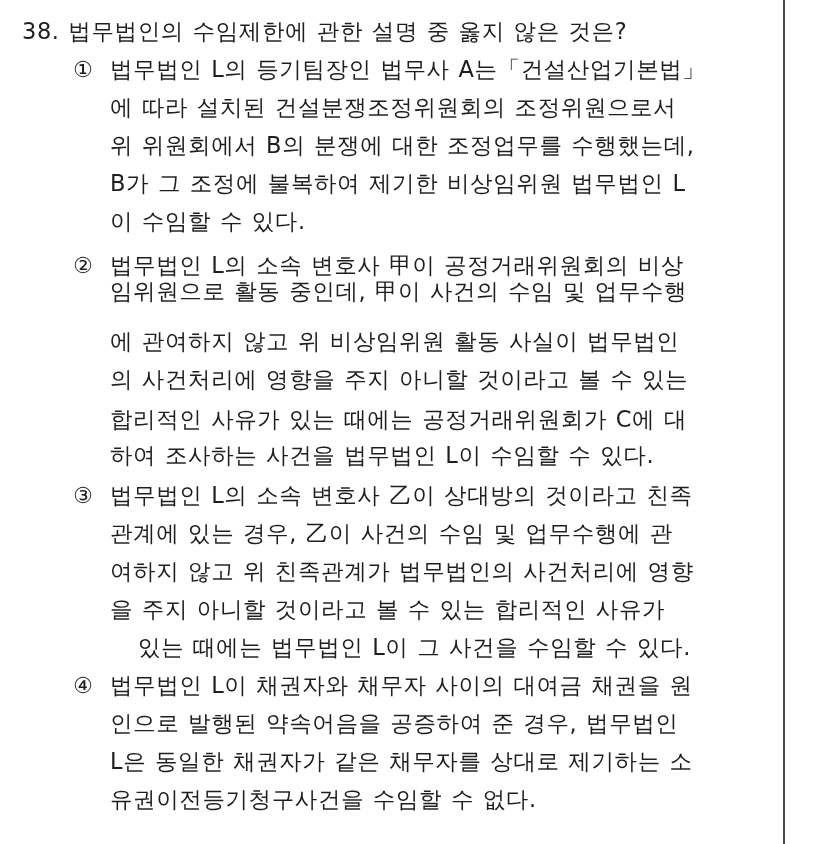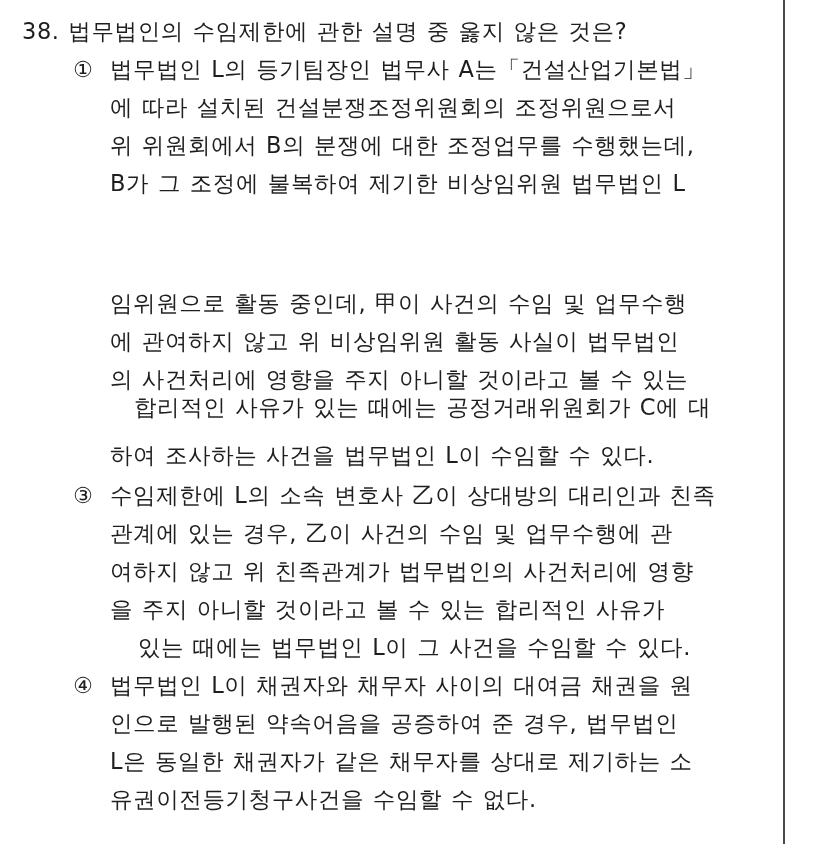--- a/index.html
+++ b/index.html
@@ -56,29 +56,33 @@
     <span>38.</span>
     <span>법무법인의 수임제한에 관한 설명 중 옳지 않은 것은?</span>
   </div>
 
   <div class="line option-first" style="top:54px;">
     <span class="marker">①</span><span>법무법인 L의 등기팀장인 법무사 A는「건설산업기본법」</span>
   </div>
   <div class="line option-cont" style="top:92px;">에 따라 설치된 건설분쟁조정위원회의 조정위원으로서</div>
   <div class="line option-cont" style="top:130px;">위 위원회에서 B의 분쟁에 대한 조정업무를 수행했는데,</div>
   <div class="line option-cont" style="top:168px;">B가 그 조정에 불복하여 제기한 비상임위원 법무법인 L</div>
+  <div class="line option-cont" style="top:206px;">이 수임할 수 있다.</div>
 
-  <div class="line option-cont" style="top:288px;">임위원으로 활동 중인데, 甲이 사건의 수임 및 업무수행</div>
+  <div class="line option-first" style="top:250px;">
+    <span class="marker">②</span><span>법무법인 L의 소속 변호사 甲이 공정거래위원회의 비상</span>
+  </div>
+  <div class="line option-cont" style="top:276px;">임위원으로 활동 중인데, 甲이 사건의 수임 및 업무수행</div>
   <div class="line option-cont" style="top:326px;">에 관여하지 않고 위 비상임위원 활동 사실이 법무법인</div>
   <div class="line option-cont" style="top:364px;">의 사건처리에 영향을 주지 아니할 것이라고 볼 수 있는</div>
-  <div class="line option-cont" style="top:392px;margin-left:24px;">합리적인 사유가 있는 때에는 공정거래위원회가 C에 대</div>
+  <div class="line option-cont" style="top:404px;">합리적인 사유가 있는 때에는 공정거래위원회가 C에 대</div>
   <div class="line option-cont" style="top:440px;">하여 조사하는 사건을 법무법인 L이 수임할 수 있다.</div>
 
   <div class="line option-first" style="top:480px;">
-    <span class="marker">③</span><span>수임제한에 L의 소속 변호사 乙이 상대방의 대리인과 친족</span>
+    <span class="marker">③</span><span>법무법인 L의 소속 변호사 乙이 상대방의 것이라고 친족</span>
   </div>
   <div class="line option-cont" style="top:518px;">관계에 있는 경우, 乙이 사건의 수임 및 업무수행에 관</div>
   <div class="line option-cont" style="top:556px;">여하지 않고 위 친족관계가 법무법인의 사건처리에 영향</div>
   <div class="line option-cont" style="top:594px;">을 주지 아니할 것이라고 볼 수 있는 합리적인 사유가</div>
   <div class="line option-cont" style="top:632px;margin-left:28px;">있는 때에는 법무법인 L이 그 사건을 수임할 수 있다.</div>
 
   <div class="line option-first" style="top:670px;">
     <span class="marker">④</span><span>법무법인 L이 채권자와 채무자 사이의 대여금 채권을 원</span>
   </div>
   <div class="line option-cont" style="top:708px;">인으로 발행된 약속어음을 공증하여 준 경우, 법무법인</div>

